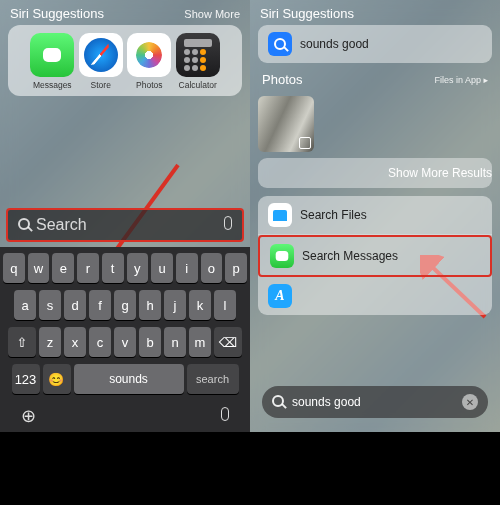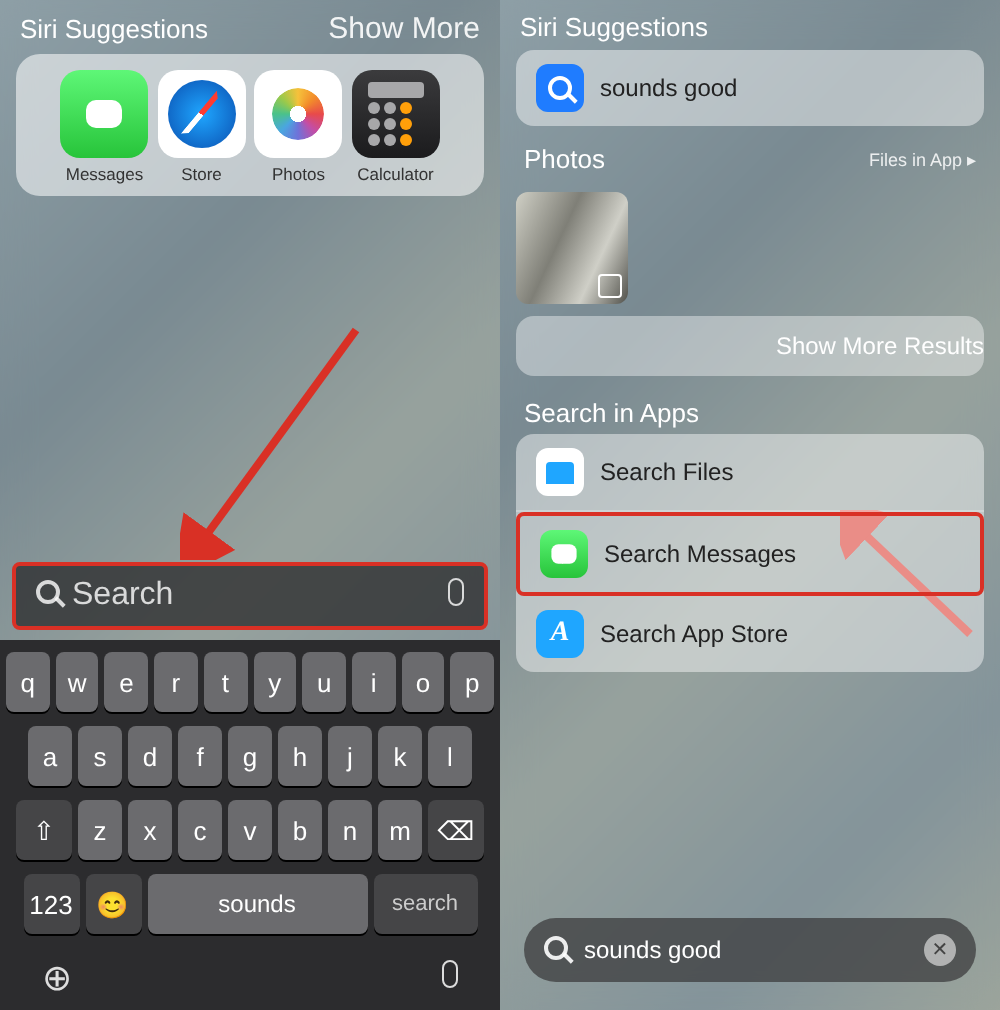--- a/index.html
+++ b/index.html
@@ -1,22 +1,22 @@
 <!DOCTYPE html>
 <html><head>
 <meta charset="utf-8">
 <style>
   * { box-sizing: border-box; margin: 0; padding: 0; font-family: -apple-system, "Helvetica Neue", Arial, sans-serif; }
   body { width: 500px; height: 505px; display: flex; background: #000; overflow: hidden; }
-  .pane { width: 250px; height: 505px; position: relative; background: linear-gradient(135deg,#9ab0b8 0%, #7a8f98 30%, #a8b4aa 55%, #8a9ea5 80%, #b0b8a8 100%); }
+  .pane { width: 250px; height: 432px; position: relative; background: linear-gradient(135deg,#9ab0b8 0%, #7a8f98 30%, #a8b4aa 55%, #8a9ea5 80%, #b0b8a8 100%); }
   .blur { position:absolute; inset:0; background: rgba(120,130,135,0.35); backdrop-filter: blur(8px); }
   .content { position: relative; z-index: 2; }
 
   .header-row { display:flex; justify-content:space-between; align-items:center; padding:6px 10px 4px; color:#fff; font-size:13px; font-weight:500; }
-  .show-more { font-size:15px; color:rgba(255,255,255,0.9); }
+  .show-more { font-size:11px; color:rgba(255,255,255,0.9); }
 
   .card { margin:0 8px 8px; background:rgba(255,255,255,0.55); border-radius:12px; padding:8px 20px 6px; display:flex; justify-content:center; }
   .app { width:52px; text-align:center; color:#fff; font-size:8px; }
   .app-icon { width:44px; height:44px; border-radius:10px; margin:0 auto 3px; position:relative; display:flex; align-items:center; justify-content:center; font-size:22px; color:#fff; }
   .app-label { color:#333; font-size:8.5px; }
 
   .messages-ic { background: linear-gradient(#5ef777,#27c43a); }
   .safari-ic { background:#fff; }
   .safari-ic::before { content:""; width:34px; height:34px; border-radius:50%; background: radial-gradient(circle,#1fa6ff 0%, #0a4fb0 100%); position:absolute; }
   .safari-ic::after { content:""; width:3px; height:28px; background:linear-gradient(#ff3b30 50%, #fff 50%); position:absolute; transform:rotate(40deg); clip-path: polygon(0 0,100% 10%,100% 90%, 0 100%); }
@@ -206,39 +206,35 @@
       </div>
     </div>
 
     <div class="section-h">
       <span>Photos</span>
       <span class="sub">Files in App ▸</span>
     </div>
     <div class="photo-thumb"></div>
     <div class="show-more-btn">Show More Results</div>
 
-    <div class="section-h">
-        <span>Search in Apps</span>
-      </div>
     <div class="rblock">
       <div class="rrow">
         <div class="ric ic-files"></div>
         <span>Search Files</span>
       </div>
       <div class="rrow hl2">
         <div class="ric ic-msg">
             <span class="speech" style="color:#fff;transform:scale(0.7)"></span>
           </div>
         <span>Search Messages</span>
       </div>
       <div class="rrow">
         <div class="ric ic-as">
             <span class="as-a">A</span>
           </div>
-        <span>Search App Store</span>
       </div>
     </div>
   </div>
 
   <svg class="arrow2" viewBox="0 0 70 70">
     <defs>
         <marker id="ah2" markerWidth="8" markerHeight="8" refX="2" refY="4" orient="auto">
           <path d="M0,0 L8,4 L0,8 Z" fill="#d93025"></path>
         </marker>
       </defs>

